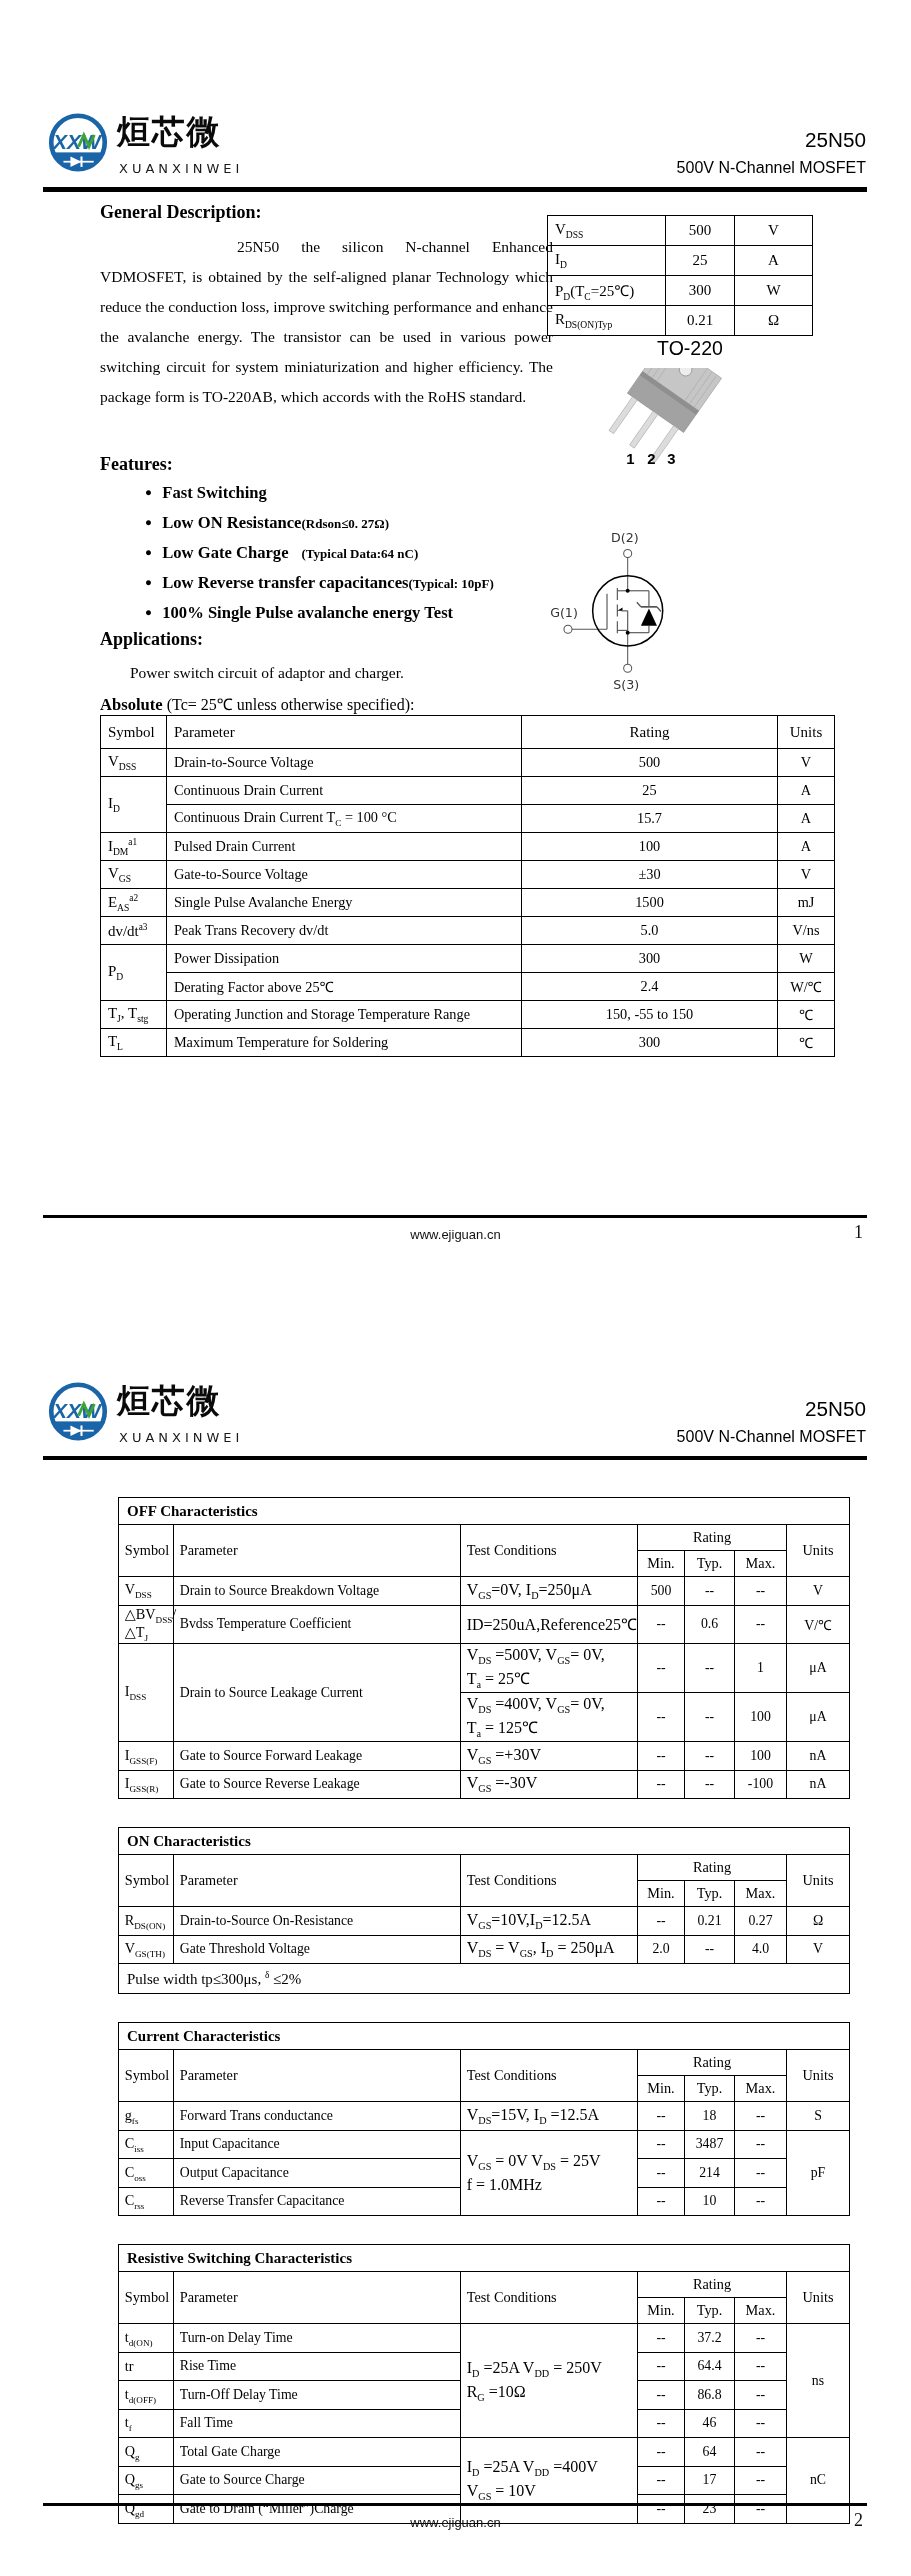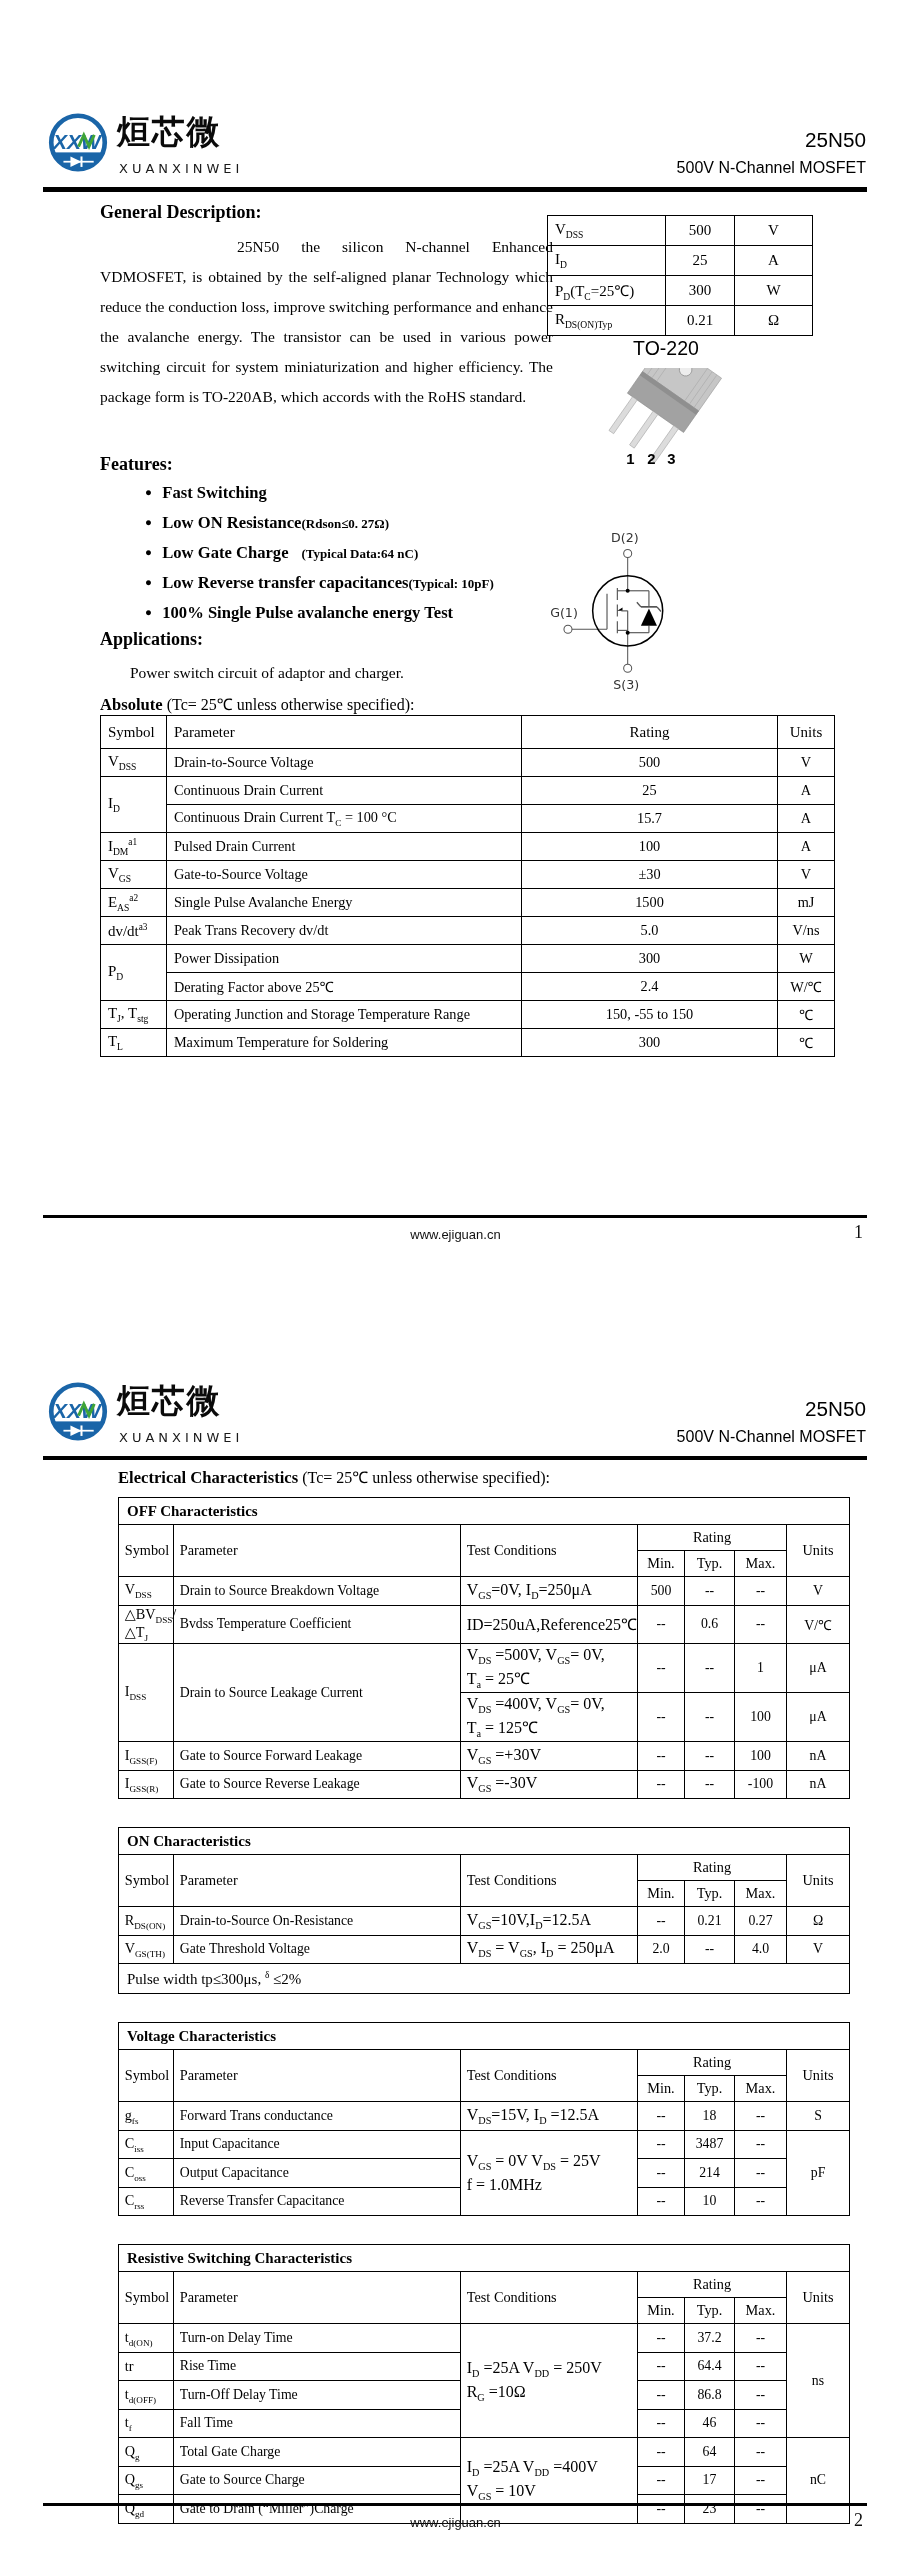--- a/index.html
+++ b/index.html
@@ -33,21 +33,21 @@
   .feat-note{font-weight:bold;font-size:13px;white-space:pre;}
   .app-title{position:absolute;left:100px;top:629px;}
   .app-body{position:absolute;left:130px;top:664px;font-size:15.5px;}
   .abs-title{position:absolute;left:100px;top:693px;font-size:16px;}
   .abs-title b{font-size:16.6px;}
 
   
   .sumtbl{position:absolute;left:547px;top:215px;border-collapse:collapse;table-layout:fixed;}
   .sumtbl td{border:1.1px solid #000;height:29px;font-size:15px;padding:0 6.9px;}
   .sumtbl td.c{text-align:center;padding:0;}
-  .to220-label{position:absolute;left:600px;top:337px;width:132px;text-align:center;font-family:"Liberation Sans",sans-serif;font-size:19.5px;}
+  .to220-label{position:absolute;left:624px;top:337px;width:132px;text-align:center;font-family:"Liberation Sans",sans-serif;font-size:19.5px;}
   .pkg-svg{position:absolute;left:567px;top:368px;}
   .mos-svg{position:absolute;left:542px;top:519px;}
   .pinlist{position:absolute;left:713px;top:561px;font-family:"Liberation Sans",sans-serif;font-size:17px;color:#111;line-height:32px;white-space:pre;}
 
   
   sub{font-size:64%;}
   sup{font-size:62%;}
   .abstbl{position:absolute;left:100px;top:715px;border-collapse:collapse;table-layout:fixed;font-size:14.3px;}
   .abstbl th,.abstbl td{border:0.6px solid #000;padding:0 6.9px;height:27px;font-weight:normal;}
   .abstbl thead th{height:32px;font-size:15px;border-bottom:1.1px solid #000;}
@@ -347,21 +347,20 @@
         <line x1="61" y1="79" x2="61" y2="97" stroke="#fff" stroke-width="3.5"></line>
       </svg>
     </div>
     <div class="brand-cn">烜芯微</div>
     <div class="brand-en">XUANXINWEI</div>
     <div class="part-no">25N50</div>
     <div class="part-sub">500V N-Channel MOSFET</div>
     <div class="hdr-rule"></div>
   </div>
 
-  <div class="p2-head" style="top:178px"><b>Electrical Characteristics</b><span> (Tc= 25℃  unless otherwise specified):</span></div>
 
   <div class="p2-wrap" style="top:209px">
 
     <table class="spec">
       <colgroup>
           <col style="width:55px">
           <col style="width:287px">
           <col style="width:177px">
           <col style="width:47px">
           <col style="width:50px">
@@ -500,21 +499,21 @@
           <col style="width:55px">
           <col style="width:287px">
           <col style="width:177px">
           <col style="width:47px">
           <col style="width:50px">
           <col style="width:52px">
           <col style="width:63px">
         </colgroup>
       <thead>
         <tr>
-            <th class="ttl" colspan="7" style="text-align:left">Voltage Characteristics</th>
+            <th class="ttl" colspan="7" style="text-align:left">Current Characteristics</th>
           </tr>
         <tr>
           <th rowspan="2" style="text-align:left">Symbol</th>
           <th rowspan="2" style="text-align:left">Parameter</th>
           <th rowspan="2" style="text-align:left">Test Conditions</th>
           <th colspan="3" class="bl">Rating</th>
           <th rowspan="2" class="bl">Units</th>
         </tr>
         <tr class="h2">
           <th class="bl">Min.</th>

